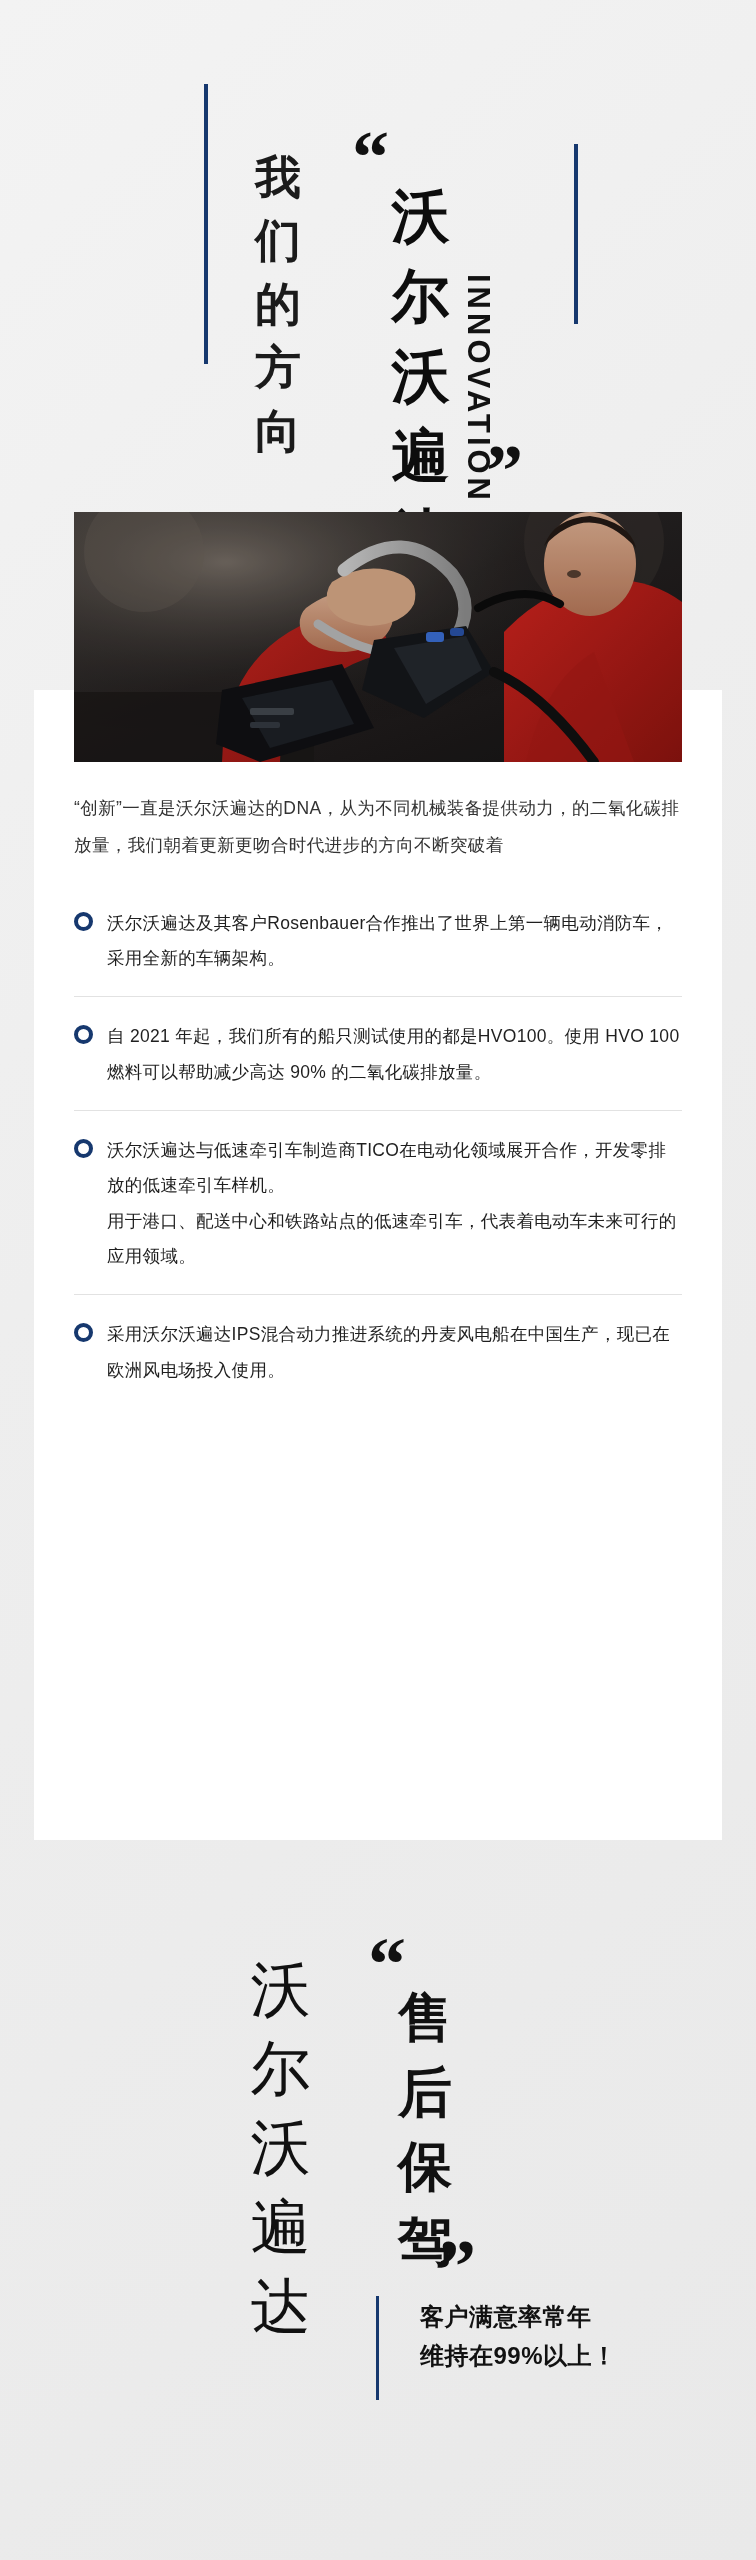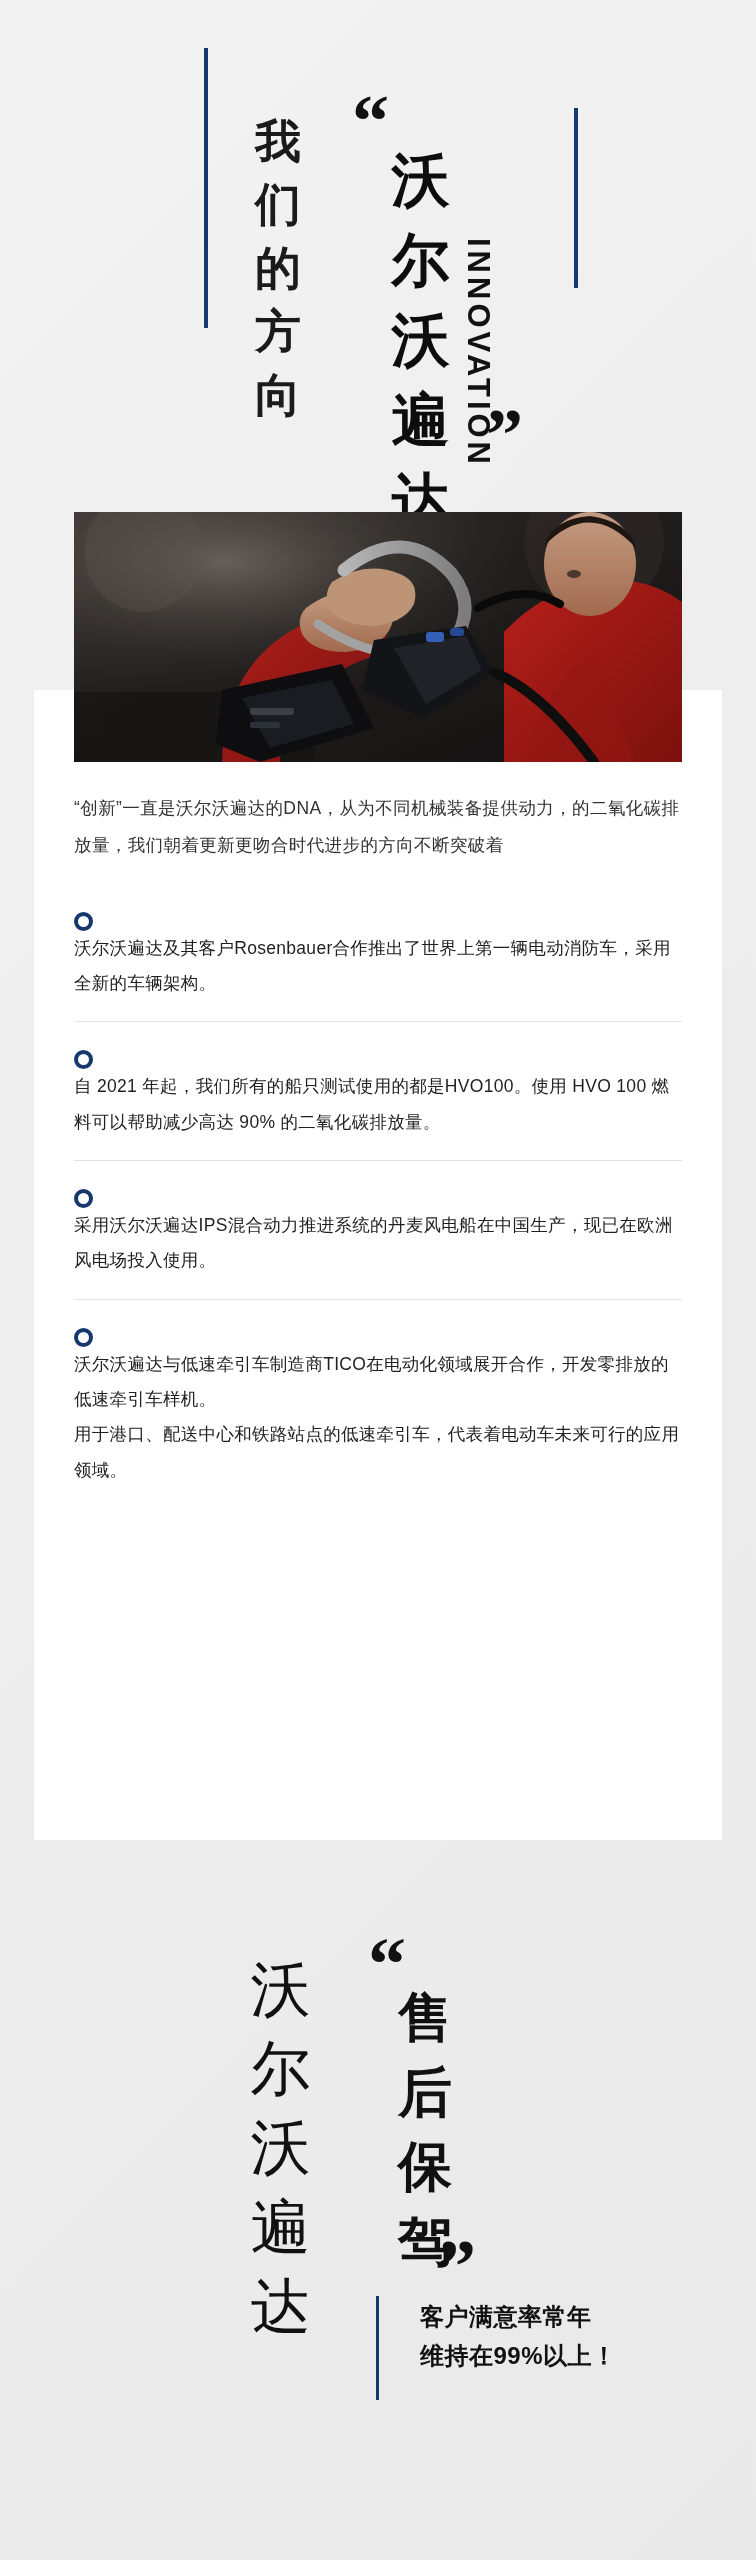--- a/index.html
+++ b/index.html
@@ -20,20 +20,21 @@
     width: 756px;
     height: 2560px;
     background: linear-gradient(135deg, #f3f3f3 0%, #eeeeee 40%, #e9e9e9 100%);
     overflow: hidden;
   }
 
   
   .hero {
     position: relative;
     height: 500px;
+    margin-top: 36px;
   }
 
   .rule {
     position: absolute;
     background: #16386e;
   }
   .rule-left {
     left: 204px;
     top: 48px;
     width: 4px;
@@ -141,21 +142,20 @@
     color: #333333;
     letter-spacing: 0.4px;
     margin-bottom: 20px;
   }
 
   .bullet-list { margin: 0; padding: 0; }
   .bullet-item {
     display: flex;
     align-items: flex-start;
     padding: 22px 0 20px 0;
-    flex-direction: column;
   }
   .bullet-item + .bullet-item {
     border-top: 1px solid #e2e2e2;
   }
   .bullet-dot {
     flex: 0 0 auto;
     width: 19px;
     height: 19px;
     border-radius: 50%;
     border: 4.5px solid #16386e;
@@ -360,31 +360,31 @@
         <span class="bullet-text">沃尔沃遍达及其客户Rosenbauer合作推出了世界上第一辆电动消防车，采用全新的车辆架构。</span>
       </div>
 
       <div class="bullet-item">
         <span class="bullet-dot"></span>
         <span class="bullet-text">自 2021 年起，我们所有的船只测试使用的都是HVO100。使用 HVO 100 燃料可以帮助减少高达 90% 的二氧化碳排放量。</span>
       </div>
 
       <div class="bullet-item">
         <span class="bullet-dot"></span>
-        <span class="bullet-text">采用沃尔沃遍达IPS混合动力推进系统的丹麦风电船在中国生产，现已在欧洲风电场投入使用。</span>
-      </div>
-
-      <div class="bullet-item">
-        <span class="bullet-dot"></span>
         <span class="bullet-text">
           <span>沃尔沃遍达与低速牵引车制造商TICO在电动化领域展开合作，开发零排放的低速牵引车样机。</span>
           <span class="sub">用于港口、配送中心和铁路站点的低速牵引车，代表着电动车未来可行的应用领域。</span>
         </span>
       </div>
 
+      <div class="bullet-item">
+        <span class="bullet-dot"></span>
+        <span class="bullet-text">采用沃尔沃遍达IPS混合动力推进系统的丹麦风电船在中国生产，现已在欧洲风电场投入使用。</span>
+      </div>
+
     </div>
   </div>
 
   <div class="svc">
     <div class="svc-cn-left">沃尔沃遍达</div>
 
     <div class="svc-quote-open">“</div>
 
     <div class="svc-cn-main">售后保驾</div>
 

